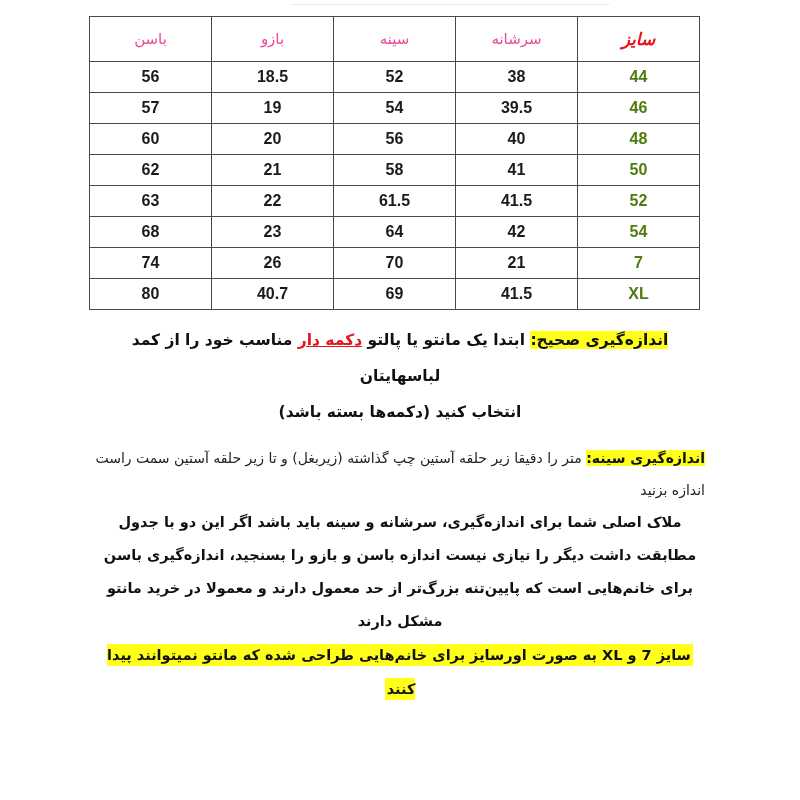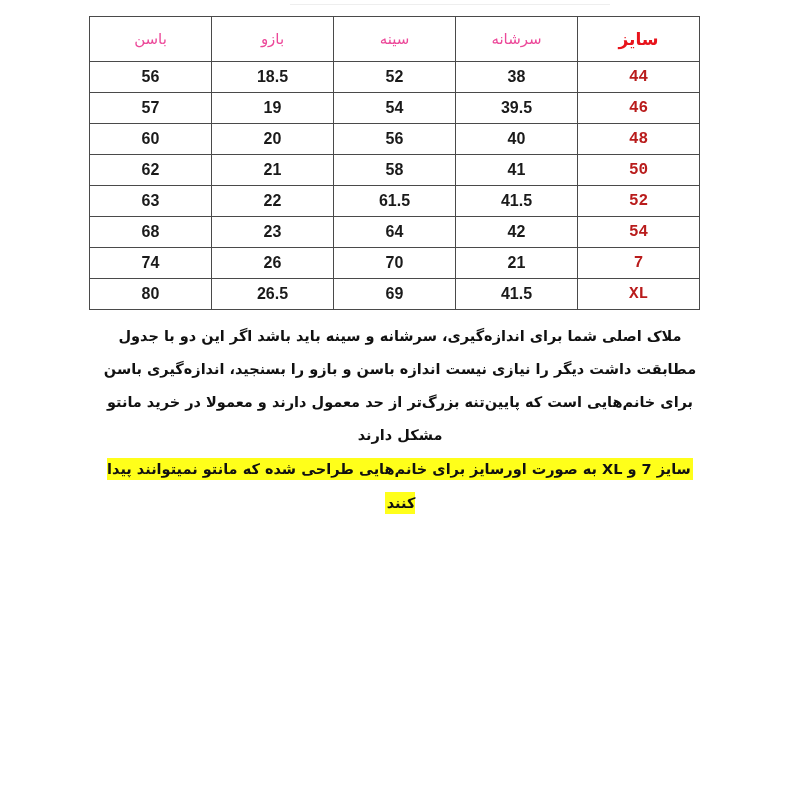--- a/index.html
+++ b/index.html
@@ -6,24 +6,24 @@
   body { width: 800px; height: 800px; position: relative; overflow: hidden;
          font-family: "DejaVu Sans", sans-serif; color: #111; }
   .topline { position: absolute; left: 290px; top: 0px; width: 320px; height: 4px;
              border-bottom: 1px solid #eee; }
   table.size-table { position: absolute; left: 89px; top: 16px; width: 611px;
     border-collapse: collapse; direction: rtl; table-layout: fixed; }
   table.size-table th, table.size-table td {
     border: 1.5px solid #4a4a4a; text-align: center; padding: 0; }
   table.size-table th { height: 44px; font-weight: normal; font-size: 15px;
     font-family: "DejaVu Sans", sans-serif; color: #ec4899; }
-  table.size-table th.size-col { color: #e8141c; font-weight: bold; font-size: 17px; }
+  table.size-table th.size-col { color: #e8141c; font-weight: bold; font-size: 17px; font-style: italic; }
   table.size-table td { height: 30px; font-size: 16px; font-weight: bold;
     font-family: "Liberation Sans", sans-serif; color: #1a1a1a; }
-  table.size-table td.size-col { color: #b91c1c; font-family: Liberation Mono, monospace; }
+  table.size-table td.size-col { color: #4d7c0f; }
   .col { width: 20%; }
 
   .notes { position: absolute; left: 95px; top: 320px; width: 610px; direction: rtl;
            font-family: "DejaVu Sans", sans-serif; }
   .para { margin: 0; }
   .hl { background: #ffff1a; }
   .red-ul { color: #e8141c; text-decoration: underline; text-decoration-color: #e8141c; }
   .p-intro { font-weight: bold; font-size: 15.5px; line-height: 36px; text-align: center;
              padding-top: 2px; }
   .p-intro .line2 { display: block; }
@@ -103,28 +103,35 @@
       <td class="size-col">7</td>
       <td>21</td>
       <td>70</td>
       <td>26</td>
       <td>74</td>
     </tr>
     <tr>
       <td class="size-col">XL</td>
       <td>41.5</td>
       <td>69</td>
-      <td>26.5</td>
+      <td>40.7</td>
       <td>80</td>
     </tr>
   </tbody>
 </table>
 
 <div class="notes">
+  <p class="para p-intro">
+    <span class="hl">اندازه‌گیری صحیح:</span><span> ابتدا یک مانتو یا پالتو </span><span class="red-ul">دکمه دار</span><span> مناسب خود را از کمد لباسهایتان</span>
+    <span class="line2">انتخاب کنید (دکمه‌ها بسته باشد)</span>
+  </p>
 
+  <p class="para p-reg" style="margin-top:12px;">
+    <span class="hl lbl">اندازه‌گیری سینه:</span><span> متر را دقیقا زیر حلقه آستین چپ گذاشته (زیربغل) و تا زیر حلقه آستین سمت راست اندازه بزنید</span>
+  </p>
 
 
 
   <p class="para p-bold">ملاک اصلی شما برای اندازه‌گیری، سرشانه و سینه باید باشد اگر این دو با جدول مطابقت داشت دیگر را نیازی نیست اندازه باسن و بازو را بسنجید، اندازه‌گیری باسن برای خانم‌هایی است که پایین‌تنه بزرگ‌تر از حد معمول دارند و معمولا در خرید مانتو مشکل دارند</p>
 
   <p class="para p-final">
     <span class="hl">سایز 7 و XL به صورت اورسایز برای خانم‌هایی طراحی شده که مانتو نمیتوانند پیدا کنند</span>
   </p>
 </div>
 

